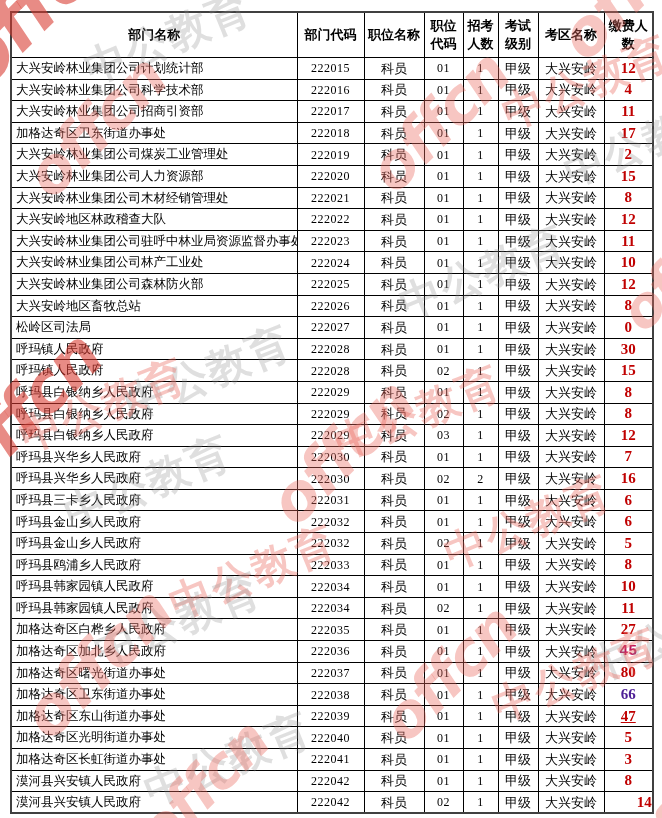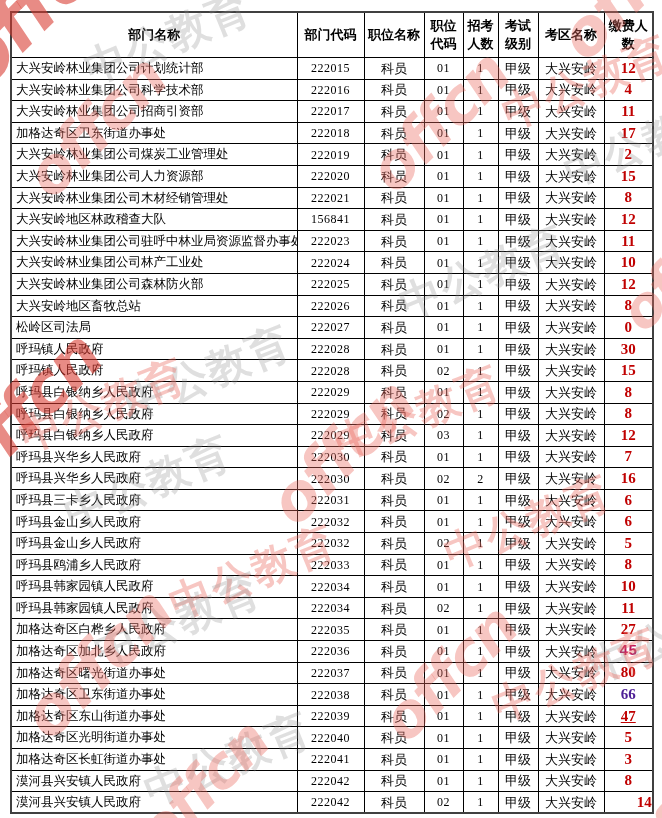--- a/index.html
+++ b/index.html
@@ -170,21 +170,21 @@
           <td class="cell-dept_code">222021</td>
           <td class="cell-pos_name">科员</td>
           <td class="cell-pos_code">01</td>
           <td class="cell-recruit">1</td>
           <td class="cell-level">甲级</td>
           <td class="cell-area">大兴安岭</td>
           <td class="cell-paid" style="color: rgb(192, 0, 0);">8</td>
         </tr>
         <tr>
           <td class="cell-dept">大兴安岭地区林政稽查大队</td>
-          <td class="cell-dept_code">156841</td>
+          <td class="cell-dept_code">222022</td>
           <td class="cell-pos_name">科员</td>
           <td class="cell-pos_code">01</td>
           <td class="cell-recruit">1</td>
           <td class="cell-level">甲级</td>
           <td class="cell-area">大兴安岭</td>
           <td class="cell-paid" style="color: rgb(192, 0, 0);">12</td>
         </tr>
         <tr>
           <td class="cell-dept">大兴安岭林业集团公司驻呼中林业局资源监督办事处</td>
           <td class="cell-dept_code">222023</td>

